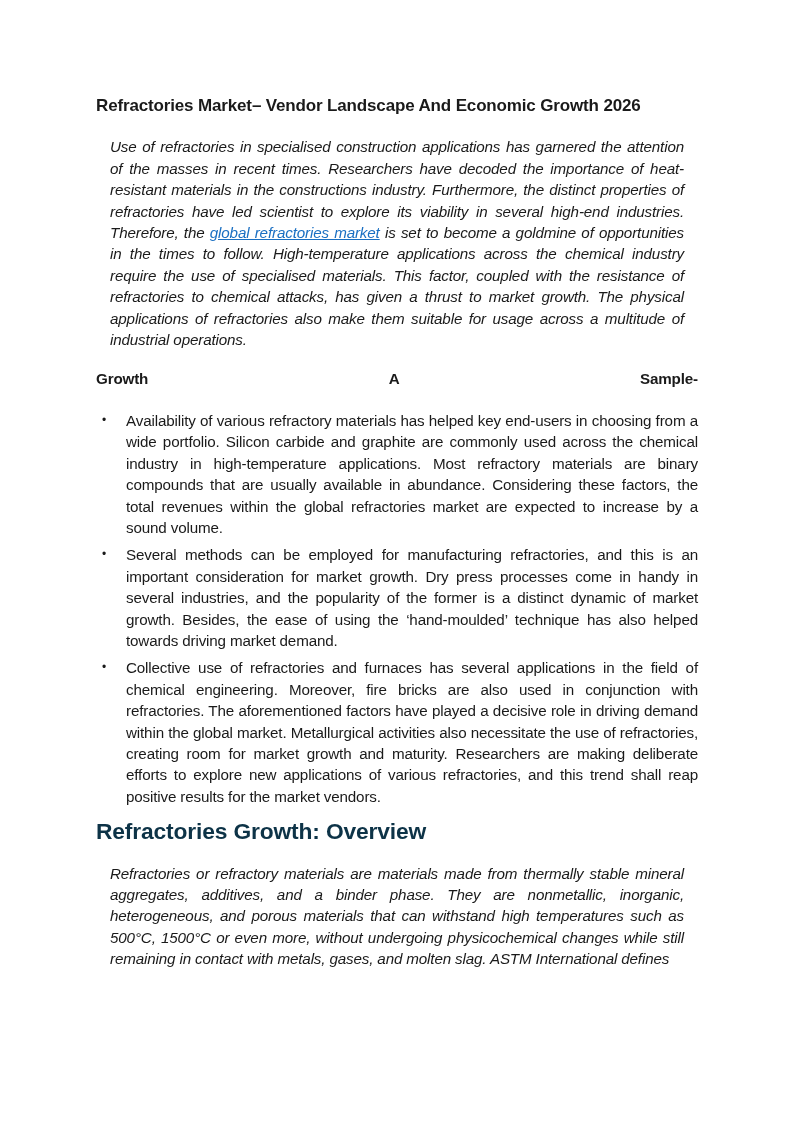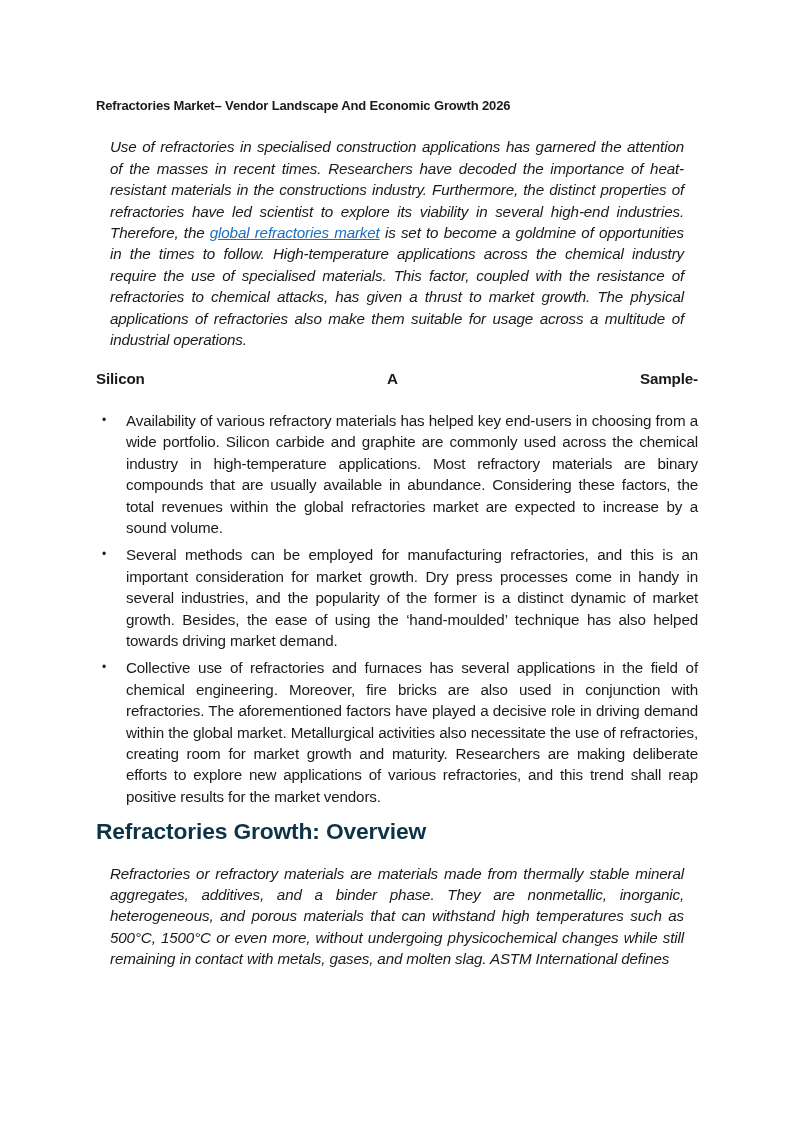--- a/index.html
+++ b/index.html
@@ -19,21 +19,21 @@
       position: absolute;
       left: 96px;
       top: 95px;
       width: 602px;
       font-size: 15.2px;
       line-height: 21.4px;
       letter-spacing: -0.15px;
     }
     .title {
       font-weight: bold;
-      font-size: 13px;
+      font-size: 17px;
       margin: 0 0 20px 0;
       color: #1a1a1a;
     }
     p {
       margin: 14px;
       text-align: justify;
       text-align-last: auto;
       font-style: italic;
     }
     .intro {
@@ -86,21 +86,21 @@
 <body>
 
 <div class="page">
 
   <h1 class="title">Refractories Market– Vendor Landscape And Economic Growth 2026</h1>
 
   <p class="intro"><span>Use of refractories in specialised construction applications has garnered the attention of the masses in recent times. Researchers have decoded the importance of heat-resistant materials in the constructions industry. Furthermore, the distinct properties of refractories have led scientist to explore its viability in several high-end industries. Therefore, the </span><a class="inline-link" title="global refractories market">global refractories market</a><span> is set to become a goldmine of opportunities in the times to follow. High-temperature applications across the chemical industry require the use of specialised materials. This factor, coupled with the resistance of refractories to chemical attacks, has given a thrust to market growth. The physical applications of refractories also make them suitable for usage across a multitude of industrial operations.</span></p>
 
   <div class="request">
     <div class="request-line">
-      <span>Silicon</span>
+      <span>Growth</span>
       <span>A</span>
       <span>Sample-</span>
     </div>
   </div>
 
   <ul class="bullets">
     <li>
       <span class="bullet">•</span>
       <span>Availability of various refractory materials has helped key end-users in choosing from a wide portfolio. Silicon carbide and graphite are commonly used across the chemical industry in high-temperature applications. Most refractory materials are binary compounds that are usually available in abundance. Considering these factors, the total revenues within the global refractories market are expected to increase by a sound volume.</span>
     </li>

